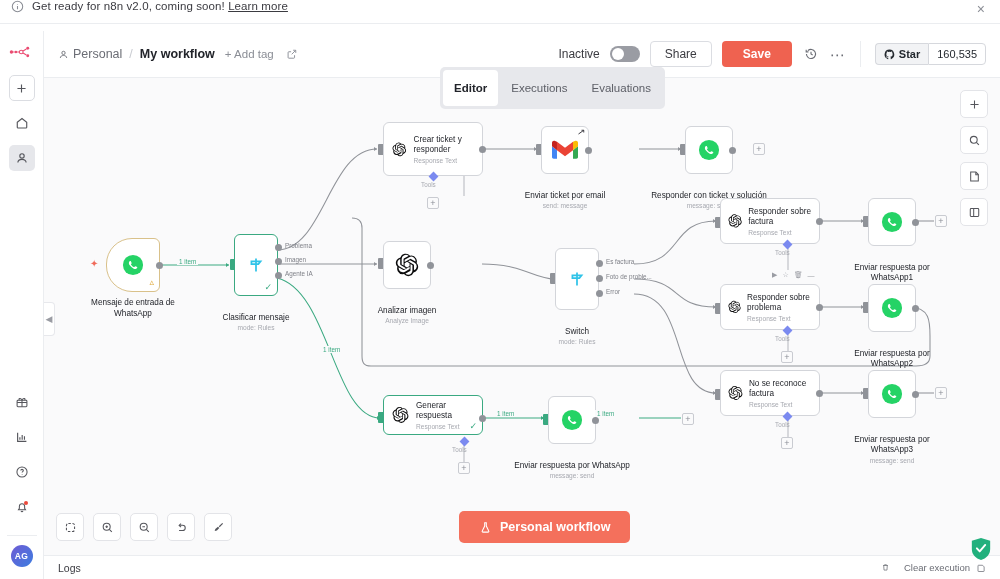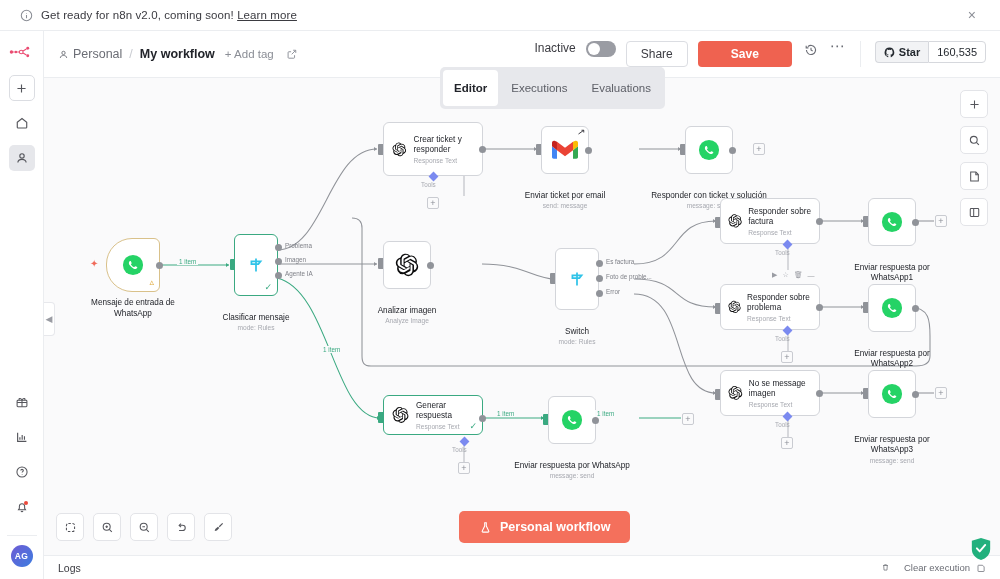--- a/index.html
+++ b/index.html
@@ -6,23 +6,23 @@
   html, body {
     width: 1000px; height: 579px;
     font-family: "Liberation Sans", sans-serif;
     background: #fff; overflow: hidden;
     -webkit-font-smoothing: antialiased;
   }
   #app { position: relative; width: 1000px; height: 579px; }
 
   
   .banner {
-    position: absolute; top: 0; left: 0; width: 1000px; height: 31px;
+    position: absolute; top: 0; left: 0; width: 1000px; height: 24px;
     background: #fff; border-bottom: 1px solid #ebedf0;
-    display: flex; align-items: center; padding: 0 20px; gap: 8px;
+    display: flex; align-items: flex-start; padding: 0 11px; gap: 8px;
     font-size: 11.5px; color: #3b3b41;
   }
   .banner .info-ic { width: 13px; height: 13px; flex: 0 0 13px; color: #8b8e96; }
   .banner-text { letter-spacing: .1px; }
   .banner-text a { color: #3b3b41; text-decoration: underline; }
   .banner-close {
     margin-left: auto; font-size: 14px; color: #8b8e96;
     line-height: 1; cursor: pointer; padding: 2px 4px;
   }
 
@@ -62,36 +62,36 @@
     position: absolute; top: 31px; left: 44px; width: 956px; height: 47px;
     background: #fff; border-bottom: 1px solid #ebedf0;
     display: flex; align-items: center; padding: 0 14px; z-index: 5;
   }
   .crumbs { display: flex; align-items: center; gap: 7px; font-size: 12.5px; }
   .crumb-personal { display: flex; align-items: center; gap: 4px; color: #6b6d75; cursor: pointer; }
   .crumb-sep { color: #c9cbd1; }
   .crumb-title { color: #22242a; font-weight: 600; cursor: pointer; }
   .add-tag { color: #8b8e96; font-size: 11.5px; margin-left: 10px; cursor: pointer; }
   .share-ic { margin-left: 12px; color: #8b8e96; cursor: pointer; display:flex; }
-  .hdr-right { margin-left: auto; display: flex; gap: 10px; }
+  .hdr-right { margin-left: auto; display: flex; align-items: center; gap: 10px; }
   .inactive-label { font-size: 12px; color: #3b3b41; }
   .toggle {
     width: 30px; height: 16px; border-radius: 8px; background: #9a9ca3;
     position: relative; cursor: pointer;
   }
   .toggle .knob {
     position: absolute; top: 2px; left: 2px; width: 12px; height: 12px;
     border-radius: 50%; background: #fff;
   }
   .btn-share {
     padding: 5px 14px; border: 1px solid #dbdde2; border-radius: 4px;
     font-size: 12px; color: #3b3b41; background: #fff; cursor: pointer;
   }
   .btn-save {
-    padding: 6px 33px; border-radius: 4px; background: #ef6250;
+    padding: 6px 21px; border-radius: 4px; background: #ef6250;
     color: #fff; font-size: 12px; font-weight: 600; cursor: pointer; border: none;
   }
   .hdr-ic { color: #6b6d75; cursor: pointer; display: flex; padding: 2px; }
   .hdr-dots { font-size: 15px; color: #6b6d75; cursor: pointer; letter-spacing: 1px; line-height: .6; }
   .hdr-divider { width: 1px; height: 26px; background: #ebedf0; margin: 0 4px; }
   .star-group { display: flex; align-items: stretch; font-size: 11px; height: 22px; }
   .star-btn {
     display: flex; align-items: center; gap: 4px; padding: 0 8px;
     background: #f2f3f5; border: 1px solid #d6d8dd; border-right: none;
     border-radius: 4px 0 0 4px; color: #24292f; font-weight: 600; cursor: pointer;
@@ -628,21 +628,21 @@
       </div>
     </div>
 
     <div class="node" style="left:676px; top:292px;">
       <div class="port-in" style="left:-5px; top:19px;"></div>
       <div class="node-box node-ai">
         <svg width="20" height="20" viewBox="0 0 24 24" fill="#0c0c0d">
           <path d="M21.6 10a5.6 5.6 0 0 0-.5-4.6 5.7 5.7 0 0 0-6.1-2.7A5.6 5.6 0 0 0 5.4 4.4a5.6 5.6 0 0 0-3.7 2.7 5.7 5.7 0 0 0 .7 6.7 5.6 5.6 0 0 0 .5 4.6 5.7 5.7 0 0 0 6.1 2.7 5.6 5.6 0 0 0 9.6-1.7 5.6 5.6 0 0 0 3.7-2.7 5.7 5.7 0 0 0-.7-6.7zm-8.4 11.7a4.2 4.2 0 0 1-2.7-1l.13-.08 4.5-2.6a.73.73 0 0 0 .37-.64v-6.35l1.9 1.1a.07.07 0 0 1 .04.05v5.26a4.2 4.2 0 0 1-4.2 4.2zM4.2 17.1a4.2 4.2 0 0 1-.5-2.8l.13.08 4.5 2.6a.73.73 0 0 0 .74 0l5.5-3.17v2.2a.07.07 0 0 1-.03.06l-4.55 2.63a4.2 4.2 0 0 1-5.74-1.54zM3 7.8A4.2 4.2 0 0 1 5.2 6v5.35a.72.72 0 0 0 .36.63l5.48 3.16-1.9 1.1a.07.07 0 0 1-.07 0L4.52 13.6A4.2 4.2 0 0 1 3 7.86zm15.6 3.63-5.5-3.18 1.9-1.1a.07.07 0 0 1 .07 0l4.55 2.63a4.2 4.2 0 0 1-.65 7.58v-5.3a.72.72 0 0 0-.36-.63zm1.9-2.84-.13-.08-4.49-2.62a.73.73 0 0 0-.74 0L9.64 9.07v-2.2a.07.07 0 0 1 .03-.06l4.55-2.62a4.2 4.2 0 0 1 6.24 4.35zM8.6 12.5l-1.9-1.1a.07.07 0 0 1-.04-.05V6.08a4.2 4.2 0 0 1 6.88-3.22l-.13.07-4.5 2.6a.73.73 0 0 0-.37.63zm1.03-2.22 2.45-1.42 2.45 1.41v2.83l-2.44 1.41-2.45-1.41z"></path>
         </svg>
         <div>
-          <div class="node-title">No se message imagen</div>
+          <div class="node-title">No se reconoce factura</div>
           <div class="node-sub">Response Text</div>
         </div>
         <div class="port" style="right:-4px; top:19px;"></div>
       </div>
       <div class="diamond" style="left:64px; top:43px;"></div>
       <div class="tools-stub" style="left:55px; top:51px;">Tools</div>
       <div class="plus-sq" style="left:61px; top:67px;">+</div>
     </div>
 
     <div class="node" style="left:824px; top:292px;">

